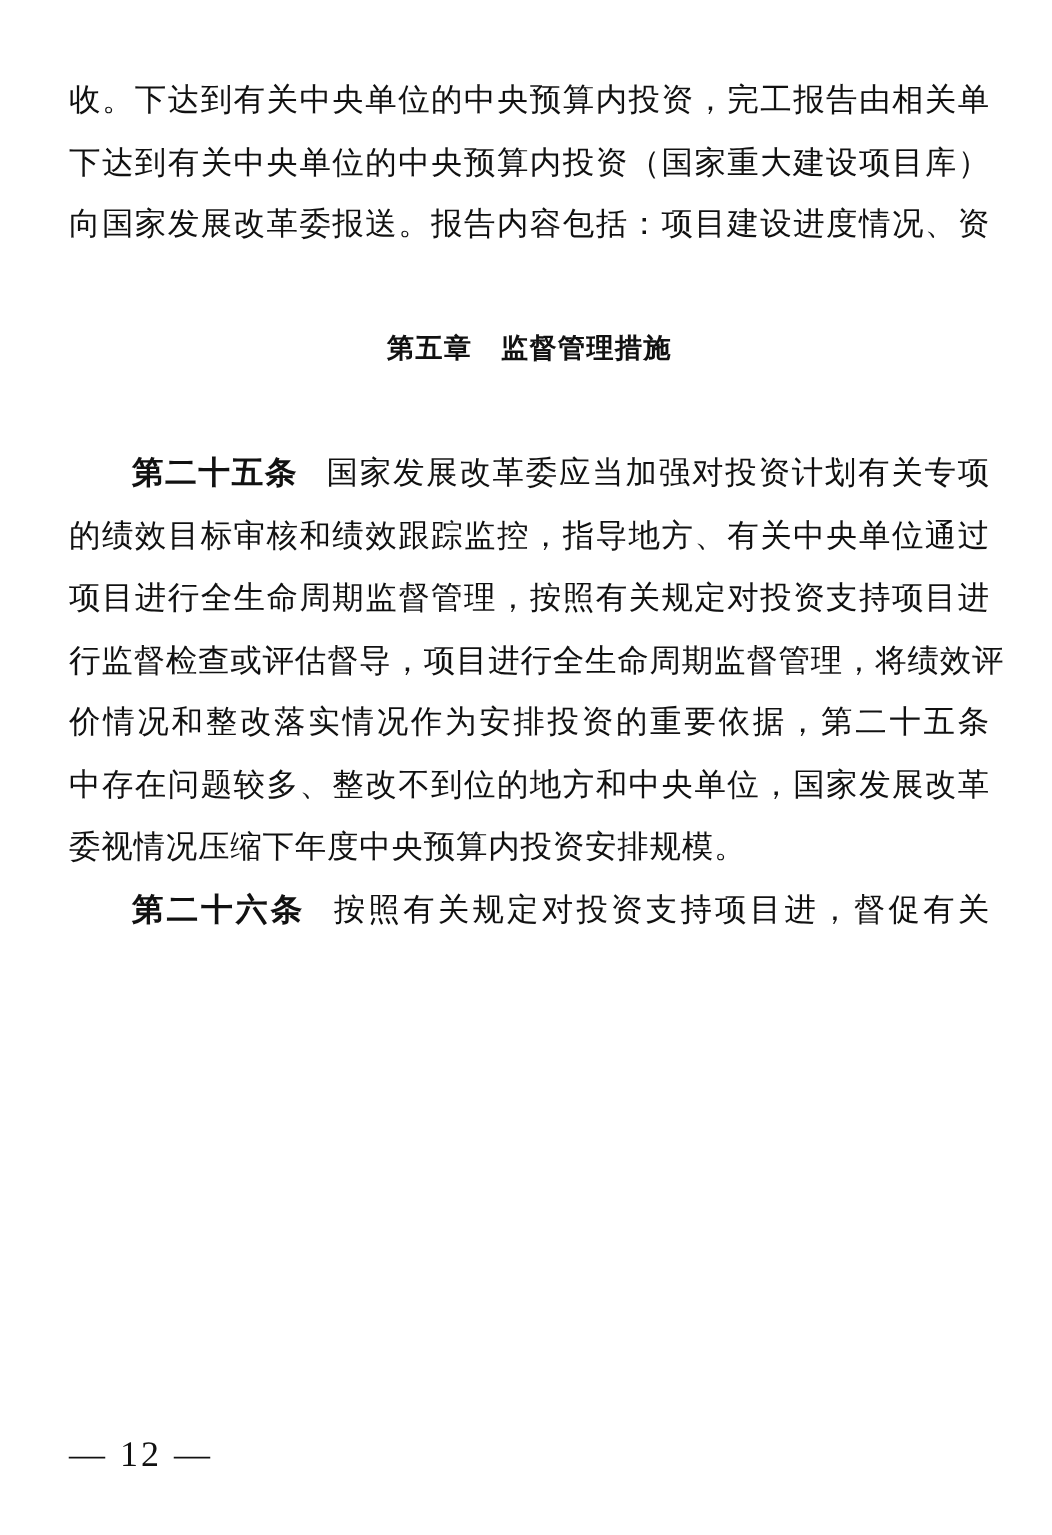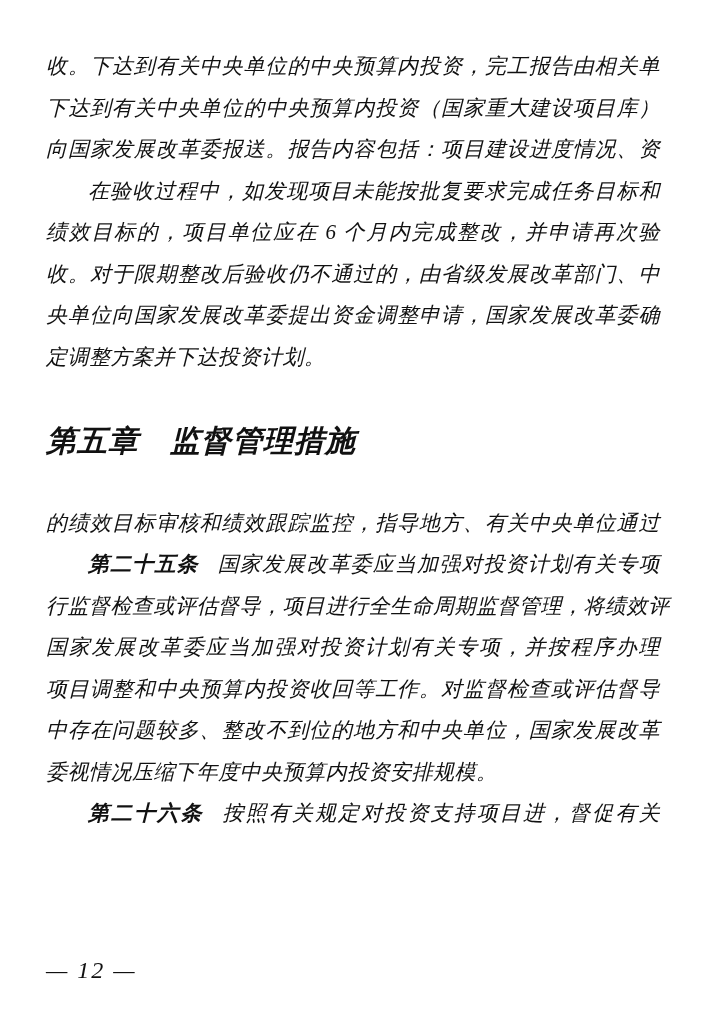--- a/index.html
+++ b/index.html
@@ -1,15 +1,15 @@
 <!DOCTYPE html>
 <html><head>
 <meta charset="utf-8">
 <style>
-  * { margin: 0; padding: 0; box-sizing: border-box; font-style: italic; }
+  * { margin: 0; padding: 0; box-sizing: border-box; }
   html, body {
     width: 701px;
     height: 1023px;
     background: #ffffff;
     overflow: hidden;
   }
   body {
     position: relative;
     font-family: "Liberation Serif", "DejaVu Serif", serif;
     color: #111111;
@@ -37,22 +37,23 @@
     text-align-last: left;
   }
   .line.indent {
     text-indent: 2em;
   }
   .lead {
     font-weight: bold;
     margin-right: 0.9em;
   }
   .chapter-heading {
+    text-align: center;
     font-weight: bold;
-    font-size: 30px;
+    font-size: 18px;
     line-height: 41.5px;
     margin: 41.5px 0;
     letter-spacing: 1px;
   }
   .page-footer {
     position: absolute;
     left: 46px;
     top: 958px;
     font-size: 24px;
     line-height: 24px;
@@ -65,36 +66,29 @@
 <div class="page">
 
   <main class="content">
 
     <div class="paragraph">
       <div class="line">收。下达到有关中央单位的中央预算内投资，完工报告由相关单</div>
       <div class="line">下达到有关中央单位的中央预算内投资（国家重大建设项目库）</div>
       <div class="line">向国家发展改革委报送。报告内容包括：项目建设进度情况、资</div>
     </div>
 
-    <div class="paragraph">
-      <div class="line indent">在验收过程中，如发现项目未能按批复要求完成任务目标和</div>
-      <div class="line">绩效目标的，项目单位应在 6 个月内完成整改，并申请再次验</div>
-      <div class="line">收。对于限期整改后验收仍不通过的，由省级发展改革部门、中</div>
-      <div class="line">央单位向国家发展改革委提出资金调整申请，国家发展改革委确</div>
-      <div class="line last">定调整方案并下达投资计划。</div>
-    </div>
 
     <h2 class="chapter-heading">第五章　监督管理措施</h2>
 
     <div class="paragraph">
+      <div class="line indent"><span class="lead">第二十五条</span><span>国家发展改革委应当加强对投资计划有关专项</span></div>
       <div class="line">的绩效目标审核和绩效跟踪监控，指导地方、有关中央单位通过</div>
-      <div class="line indent"><span class="lead">第二十五条</span><span>国家发展改革委应当加强对投资计划有关专项</span></div>
+      <div class="line">项目进行全生命周期监督管理，按照有关规定对投资支持项目进</div>
       <div class="line">行监督检查或评估督导，项目进行全生命周期监督管理，将绩效评</div>
-      <div class="line">国家发展改革委应当加强对投资计划有关专项，并按程序办理</div>
-      <div class="line">项目调整和中央预算内投资收回等工作。对监督检查或评估督导</div>
+      <div class="line">价情况和整改落实情况作为安排投资的重要依据，第二十五条</div>
       <div class="line">中存在问题较多、整改不到位的地方和中央单位，国家发展改革</div>
       <div class="line last">委视情况压缩下年度中央预算内投资安排规模。</div>
     </div>
 
     <div class="paragraph">
       <div class="line indent"><span class="lead">第二十六条</span><span>按照有关规定对投资支持项目进，督促有关</span></div>
     </div>
 
   </main>
 

